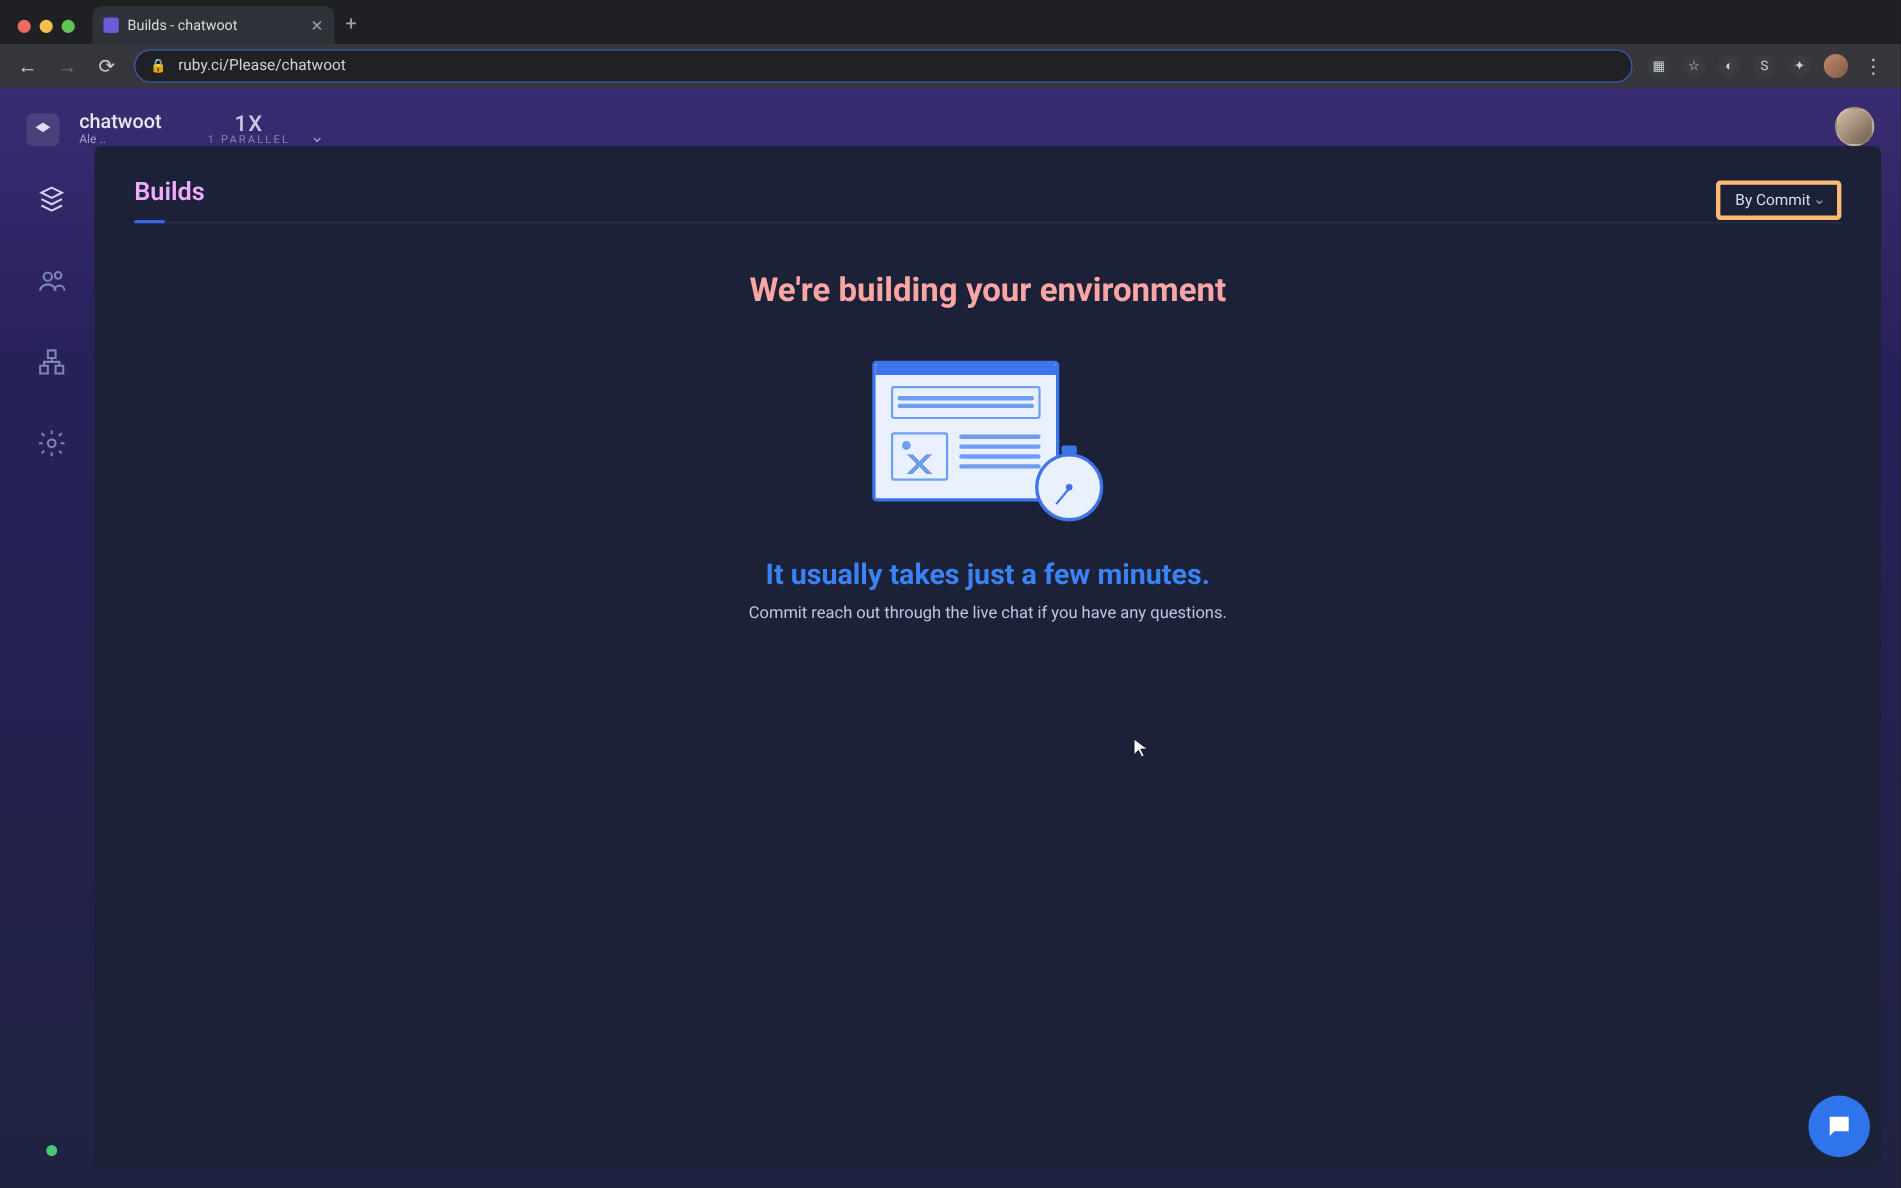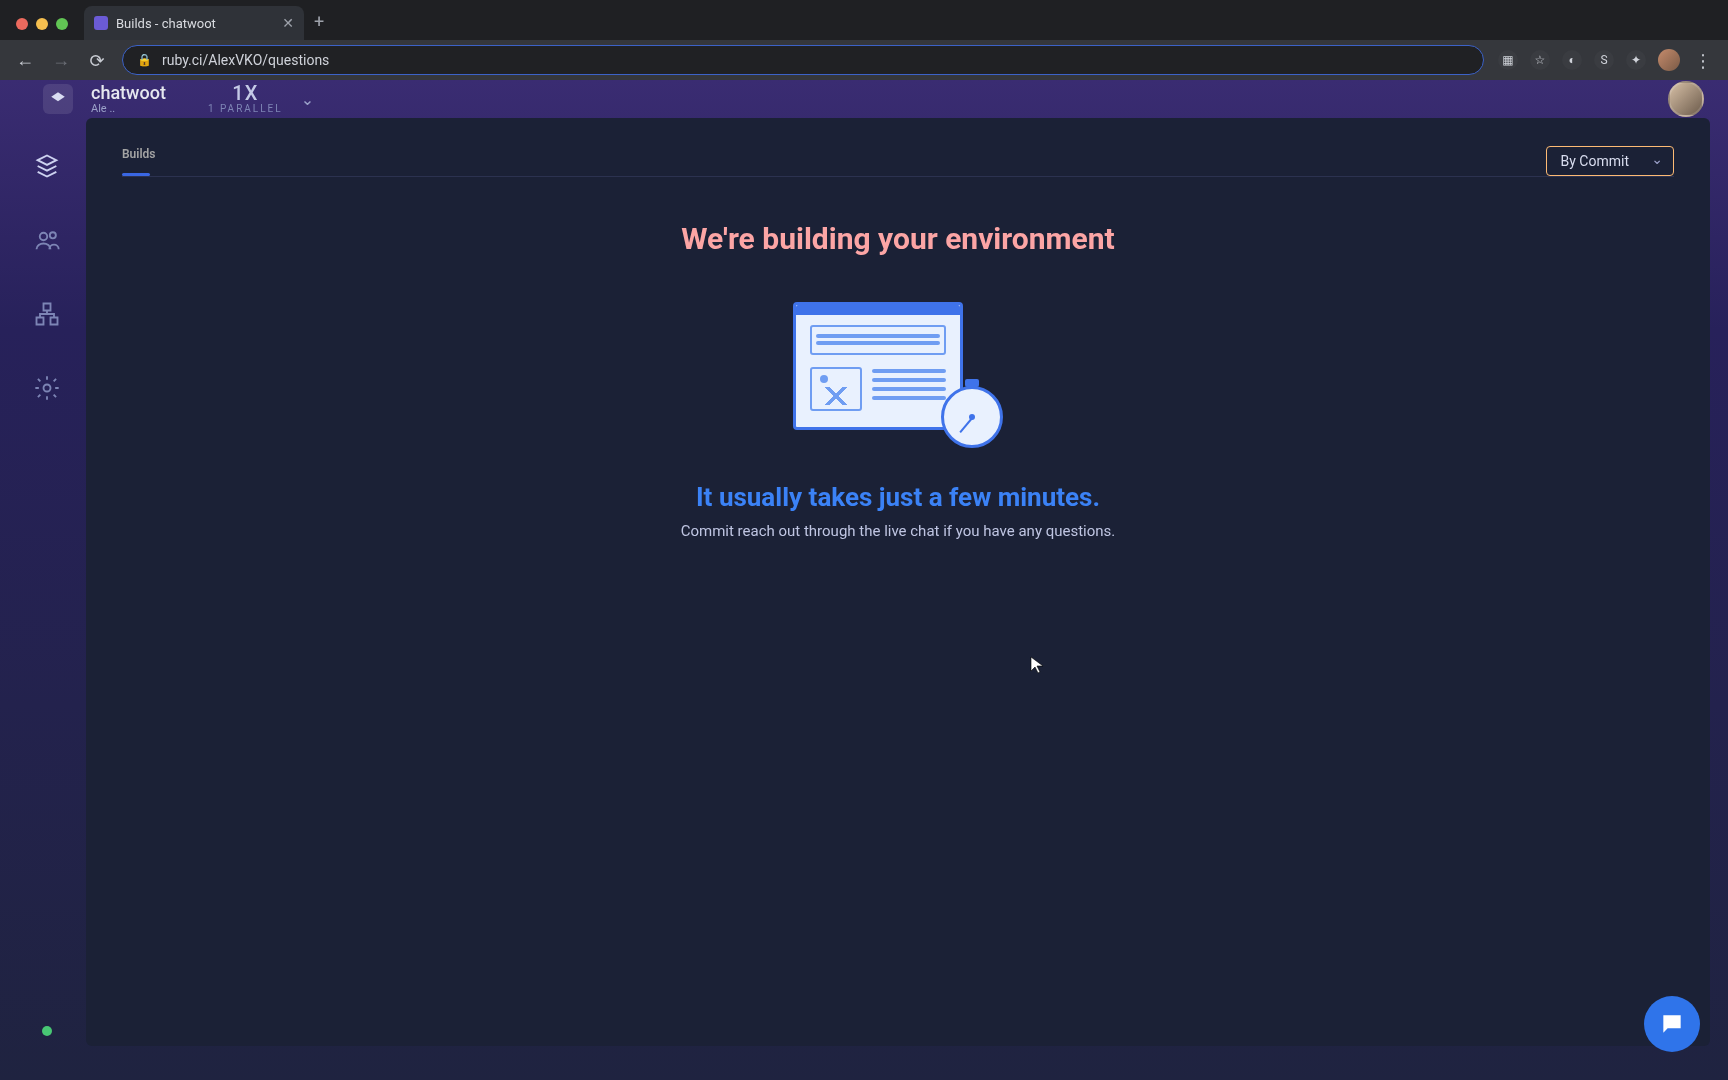--- a/index.html
+++ b/index.html
@@ -19,44 +19,44 @@
   .nav-btn { color:#c8cbd2; font-size:18px; width:22px; text-align:center; }
   .nav-btn.dis{ color:#6d7078;}
   .addr-bar { flex:1; height:30px; background:#202124; border:1px solid #3c62c7; border-radius:20px; display:flex; align-items:center; padding:0 14px; color:#cfd2d9; font-size:14px; gap:10px;}
   .addr-bar .lock{font-size:12px;color:#9ea2ab;}
   .addr-right{display:flex;gap:12px;align-items:center;color:#cfd2d9;}
   .addr-right .ico{width:20px;height:20px;border-radius:50%;background:#3a3c41;display:inline-flex;align-items:center;justify-content:center;font-size:12px;}
   .avatar-sm{width:22px;height:22px;border-radius:50%;background:linear-gradient(135deg,#c58b6c,#7a5a46);}
 
   
   .app-wrap { width:100%; height:calc(1080px - 80px); background:linear-gradient(180deg,#3a2c72 0%, #27215a 25%, #1f2340 100%); padding:0; position:relative;}
-  .app-topbar { height:38px; display:flex; align-items:center; padding:0 24px; color:#e5e7ef;margin-left:19px; }
+  .app-topbar { height:53px; display:flex; align-items:flex-end; padding:0 24px; color:#e5e7ef; }
   .app-logo { width:30px;height:30px;border-radius:6px;background:rgba(255,255,255,0.1);display:flex;align-items:center;justify-content:center;margin-right:18px;}
   .app-logo svg{width:18px;height:18px;}
   .proj-block{line-height:1.1;margin-right:42px;}
   .proj-block .pn{font-size:18px;font-weight:500;}
   .proj-block .po{font-size:11px;color:#9ba1c9;}
   .parallel-block{line-height:1.05;margin-right:18px;color:#c4c9e6;}
   .parallel-block .px{font-size:20px;font-weight:500;letter-spacing:1px;text-align:center;}
   .parallel-block .pl{font-size:10px;letter-spacing:2px;color:#7e85b5;}
   .chev{color:#9ba1c9;font-size:16px;}
   .app-avatar{width:36px;height:36px;border-radius:50%;background:linear-gradient(135deg,#d6bfa6,#6c5b4b);margin-left:auto;border:2px solid rgba(255,255,255,0.15);}
 
   .app-body { display:flex; height:calc(100% - 54px); padding-left:8px; }
   .sidenav { width:78px; display:flex; flex-direction:column; align-items:center; padding-top:32px; gap:42px; }
   .sidenav .nav-ico { width:32px;height:32px;color:#7d85b5;display:flex;align-items:center;justify-content:center;}
   .sidenav .nav-ico.active{color:#cdd2f0;}
   .sidenav .nav-ico svg{width:28px;height:28px;stroke:currentColor;fill:none;stroke-width:1.6;}
   .sidenav .status-dot{width:10px;height:10px;border-radius:50%;background:#48c774;margin-top:auto;margin-bottom:28px;}
 
   .content-panel { flex:1; background:#1b2136; margin:0 18px 18px 0; border-radius:6px; padding:28px 36px; position:relative; overflow:hidden;}
   .tabs-row{display:flex;align-items:center;border-bottom:1px solid #2c3250;}
-  .tabs-row .tab-item{font-size:12px;color:#a3a3a3;font-weight:600;padding-bottom:14px;position:relative;}
+  .tabs-row .tab-item{font-size:23px;color:#f0abfc;font-weight:600;padding-bottom:14px;position:relative;}
   .tabs-row .tab-item::after{content:"";position:absolute;left:0;bottom:-1px;width:28px;height:3px;background:#3a67e3;border-radius:2px;}
-  .dropdown{margin-left:auto;border:1px solid #fdba74;border-radius:4px;padding:6px 44px 6px 14px;color:#d9ddef;font-size:14px;position:relative;}
+  .dropdown{margin-left:auto;border:4px solid #fdba74;border-radius:4px;padding:6px 24px 6px 14px;color:#d9ddef;font-size:14px;position:relative;}
   .dropdown::after{content:"⌄";position:absolute;right:10px;top:4px;color:#9ba1c9;}
 
   .hero{ text-align:center; margin-top:44px;}
   .hero h1{font-size:30px;font-weight:700;color:#fca5a5;}
   .illus{ margin:46px auto 40px; width:210px; height:140px; position:relative;}
   .illus .card{position:absolute;left:0;top:0;width:170px;height:128px;border:3px solid #3f73ea;border-radius:4px;background:#e9f1fe;}
   .illus .card .bar{position:absolute;top:0;left:0;right:0;height:10px;background:#3f73ea;border-radius:2px 2px 0 0;}
   .illus .card .lines{position:absolute;top:20px;left:14px;right:14px;height:30px;border:2px solid #6f9df2;border-radius:3px;padding:4px;}
   .illus .card .lines::before,.illus .card .lines::after{content:"";display:block;height:4px;background:#6f9df2;border-radius:2px;margin:3px 0;}
   .illus .card .pic{position:absolute;left:14px;top:62px;width:52px;height:44px;border:2px solid #6f9df2;border-radius:3px;}
@@ -94,21 +94,21 @@
       <span class="close">✕</span>
     </div>
     <div class="newtab">+</div>
   </div>
   <div class="addr-row">
     <div class="nav-btn">←</div>
     <div class="nav-btn dis">→</div>
     <div class="nav-btn">⟳</div>
     <div class="addr-bar">
       <span class="lock">🔒</span>
-      <span>ruby.ci/AlexVKO/questions</span>
+      <span>ruby.ci/Please/chatwoot</span>
     </div>
     <div class="addr-right">
       <span class="ico">▦</span>
       <span class="ico">☆</span>
       <span class="ico">◐</span>
       <span class="ico">S</span>
       <span class="ico">✦</span>
       <span class="avatar-sm"></span>
       <span class="nav-btn">⋮</span>
     </div>

